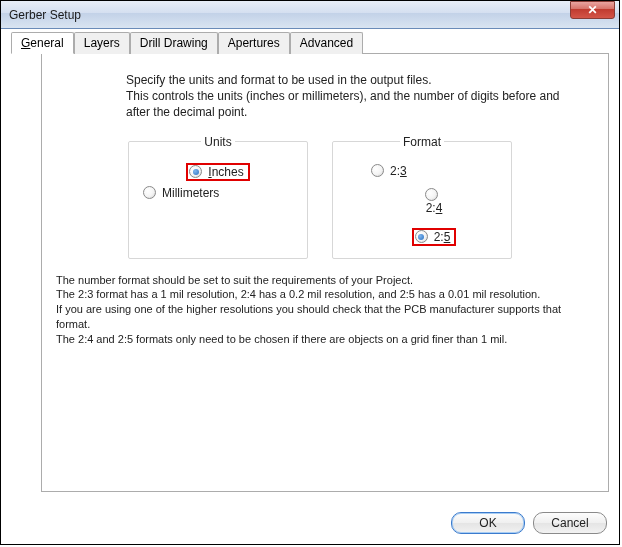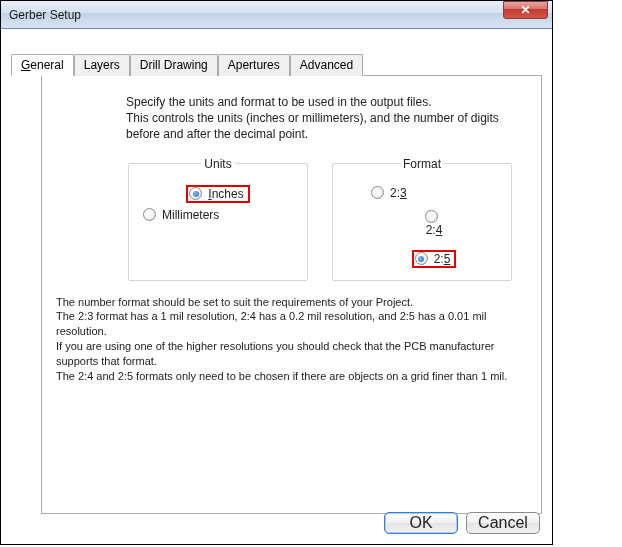--- a/index.html
+++ b/index.html
@@ -7,21 +7,21 @@
       margin: 0;
       padding: 0;
       font-family: 'Segoe UI', Tahoma, sans-serif;
       font-size: 12px;
       background: #fff;
       width: 622px;
       height: 547px;
       overflow: hidden;
     }
     .window {
-      width: 553px;
+      width: 620px;
       height: 545px;
       border: 1px solid #000;
       background: #fff;
       position: relative;
     }
     .titlebar {
       height: 28px;
       background: linear-gradient(to bottom, #e8eef7 0%, #d4dff0 45%, #c3d2e8 46%, #d9e4f1 100%);
       border-bottom: 1px solid #6a8bb8;
       display: flex;
@@ -50,21 +50,21 @@
       position: absolute;
       right: 4px;
       top: 0;
     }
     .close-x {
       line-height: 1;
       font-family: Arial, sans-serif;
       font-size: 12px;
     }
     .content {
-      padding: 24px 10px 8px 10px;
+      padding: 2px 10px 8px 10px;
       height: calc(100% - 28px);
       position: relative;
     }
     .tabstrip {
       display: flex;
       border-bottom: 1px solid #acacac;
       margin-bottom: 0;
     }
     .tab {
       padding: 3px 9px;
@@ -163,23 +163,23 @@
     .buttons {
       position: absolute;
       right: 12px;
       bottom: 10px;
       display: flex;
       gap: 8px;
     }
     .btn {
       min-width: 74px;
       height: 22px;
-      font-size: 16px;
+      font-size: 12px;
       border: 1px solid #8a8a8a;
-      border-radius: 5px;
+      border-radius: 10px;
       background: linear-gradient(to bottom, #fdfdfd 0%, #f0f0f0 48%, #e4e4e4 50%, #f2f2f2 100%);
       cursor: pointer;
       display: inline-flex;
       align-items: center;
       justify-content: center;
       color: #222;
     }
     .btn.default {
       border: 1px solid #3b7bcd;
       box-shadow: 0 0 0 1px #a8cdf3 inset;

